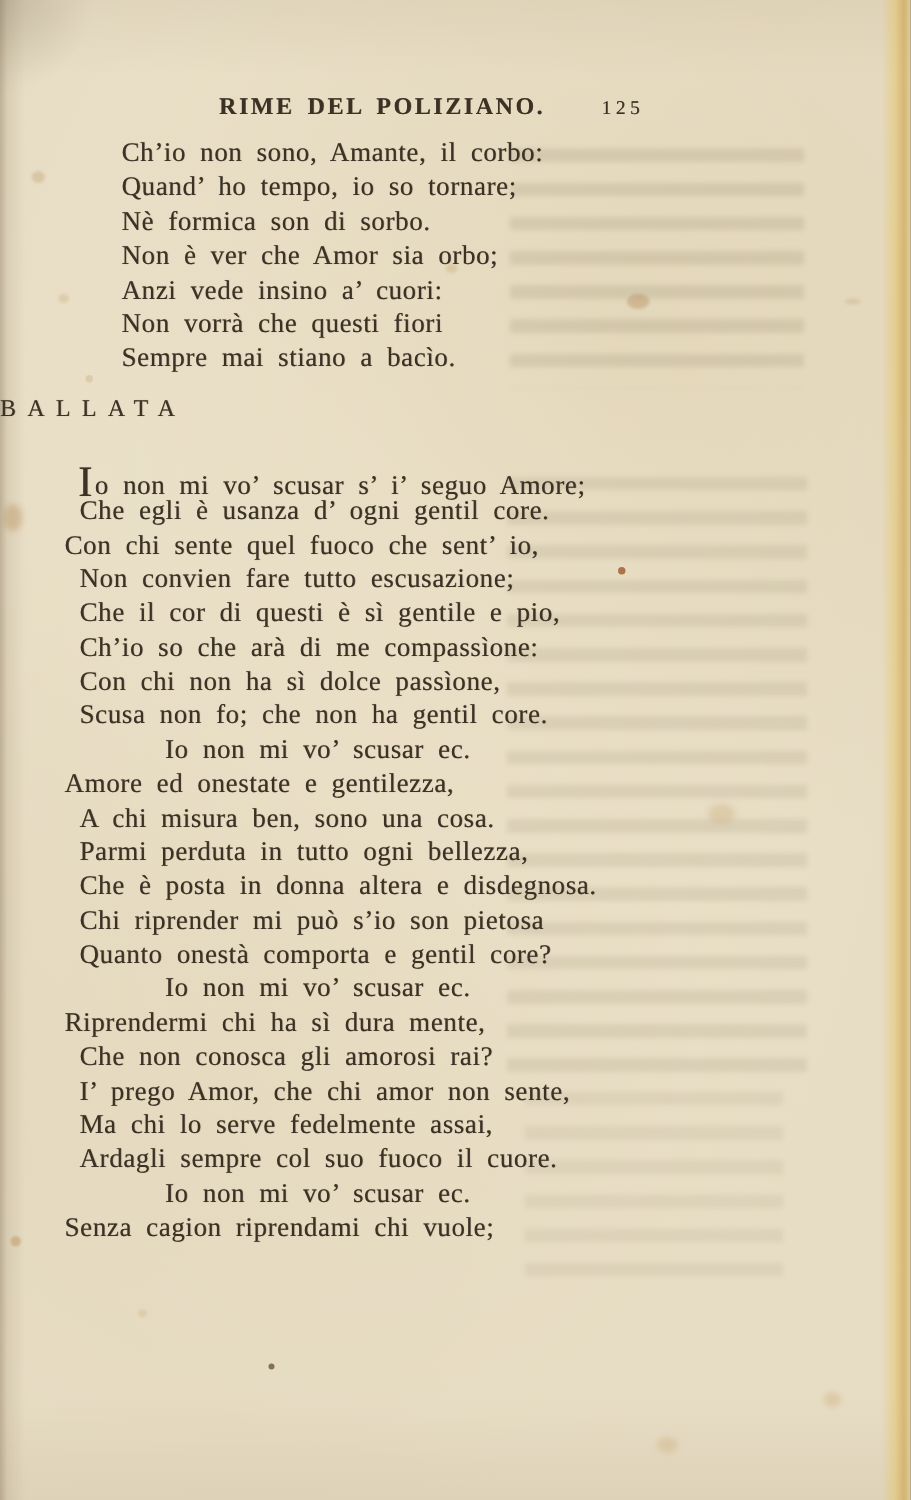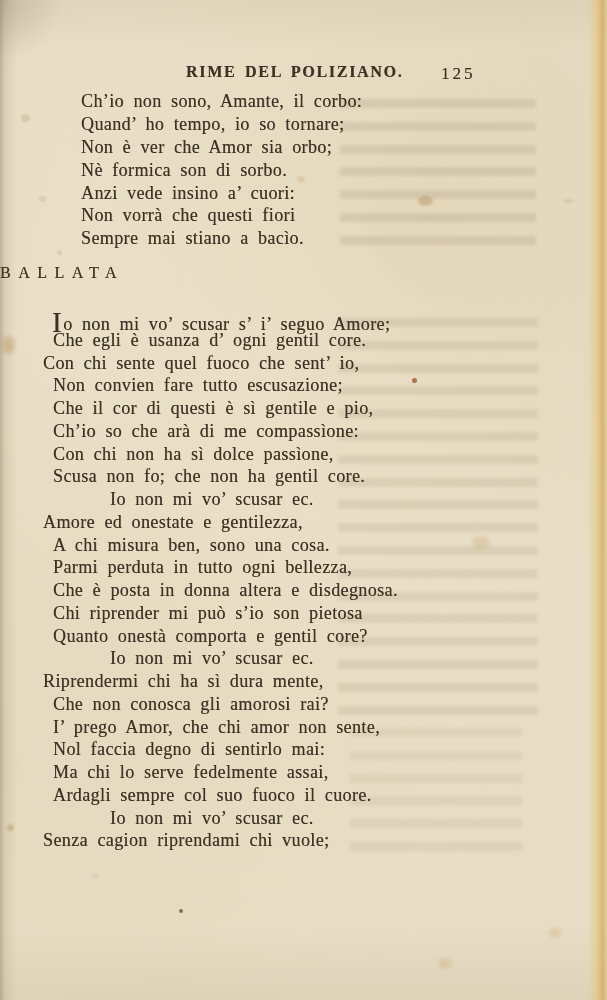--- a/index.html
+++ b/index.html
@@ -22,29 +22,29 @@
       radial-gradient(circle at 70% 22%, rgba(213,193,152,0.28), rgba(213,193,152,0) 42%),
       radial-gradient(circle at 28% 68%, rgba(216,198,160,0.22), rgba(216,198,160,0) 46%),
       radial-gradient(ellipse at 45% 40%, rgba(250,244,226,0.30), rgba(250,244,226,0) 72%),
       #e7ddc4;
   }
   .line{
     height:22.75px;line-height:22.75px;white-space:nowrap;
     font-size:18px;letter-spacing:0.4px;word-spacing:4.5px;
     text-shadow:0.3px 0.2px 0.45px rgba(59,49,36,0.55);
   }
-  .running-head{position:absolute;top:63px;left:0;right:0;height:20px;margin-left:40px;}
+  .running-head{position:absolute;top:63px;left:0;right:0;height:20px;}
   .head-title{
     position:absolute;left:146px;top:0;
     font-size:16px;font-weight:bold;letter-spacing:1.7px;word-spacing:3px;
     text-shadow:0.3px 0.2px 0.4px rgba(59,49,36,0.5);
   }
   .page-num{
     position:absolute;left:401px;top:1px;
-    font-size:17px;letter-spacing:3px;
+    font-size:13px;letter-spacing:3px;
     text-shadow:0.3px 0.2px 0.4px rgba(59,49,36,0.5);
   }
   .fragment{position:absolute;top:90px;left:0;right:0;}
   .fragment .line{padding-left:81px;height:22.9px;line-height:22.9px;}
   .section-heading{
     position:absolute;top:264px;left:0;width:456px;margin:0;
     text-align:left;font-size:16px;font-weight:normal;
     letter-spacing:7.5px;word-spacing:2px;
     text-shadow:0.3px 0.2px 0.45px rgba(59,49,36,0.55);
   }
@@ -95,22 +95,22 @@
   <div class="spot" style="left:563px;top:199px;width:11px;height:4px;background:#c2a377;opacity:.30;filter:blur(1px);"></div>
 
   <header class="running-head">
     <span class="head-title">RIME DEL POLIZIANO.</span>
     <span class="page-num">125</span>
   </header>
 
   <div class="fragment" id="fragment">
       <div class="line">Ch’io non sono, Amante, il corbo:</div>
       <div class="line">Quand’ ho tempo, io so tornare;</div>
+      <div class="line">Nè formica son di sorbo.</div>
       <div class="line">Non è ver che Amor sia orbo;</div>
-      <div class="line">Nè formica son di sorbo.</div>
       <div class="line">Anzi vede insino a’ cuori:</div>
       <div class="line">Non vorrà che questi fiori</div>
       <div class="line">Sempre mai stiano a bacìo.</div>
     </div>
 
   <h2 class="section-heading">BALLATA</h2>
 
   <div class="poem" id="poem">
     <div class="line opening"><span class="initial">I</span><span>o non mi vo’ scusar s’ i’ seguo Amore;</span></div>
   <div class="line indent">Che egli è usanza d’ ogni gentil core.</div>
@@ -124,20 +124,19 @@
       <div class="line flush">Amore ed onestate e gentilezza,</div>
       <div class="line indent">A chi misura ben, sono una cosa.</div>
       <div class="line indent">Parmi perduta in tutto ogni bellezza,</div>
       <div class="line indent">Che è posta in donna altera e disdegnosa.</div>
       <div class="line indent">Chi riprender mi può s’io son pietosa</div>
       <div class="line indent">Quanto onestà comporta e gentil core?</div>
       <div class="line refrain">Io non mi vo’ scusar ec.</div>
       <div class="line flush">Riprendermi chi ha sì dura mente,</div>
       <div class="line indent">Che non conosca gli amorosi rai?</div>
       <div class="line indent">I’ prego Amor, che chi amor non sente,</div>
-      <div class="line indent">Nol faccia degno di sentirlo mai:</div>
       <div class="line indent">Ma chi lo serve fedelmente assai,</div>
       <div class="line indent">Ardagli sempre col suo fuoco il cuore.</div>
       <div class="line refrain">Io non mi vo’ scusar ec.</div>
       <div class="line flush">Senza cagion riprendami chi vuole;</div>
     </div>
 
 </div>
 
 </body></html>

